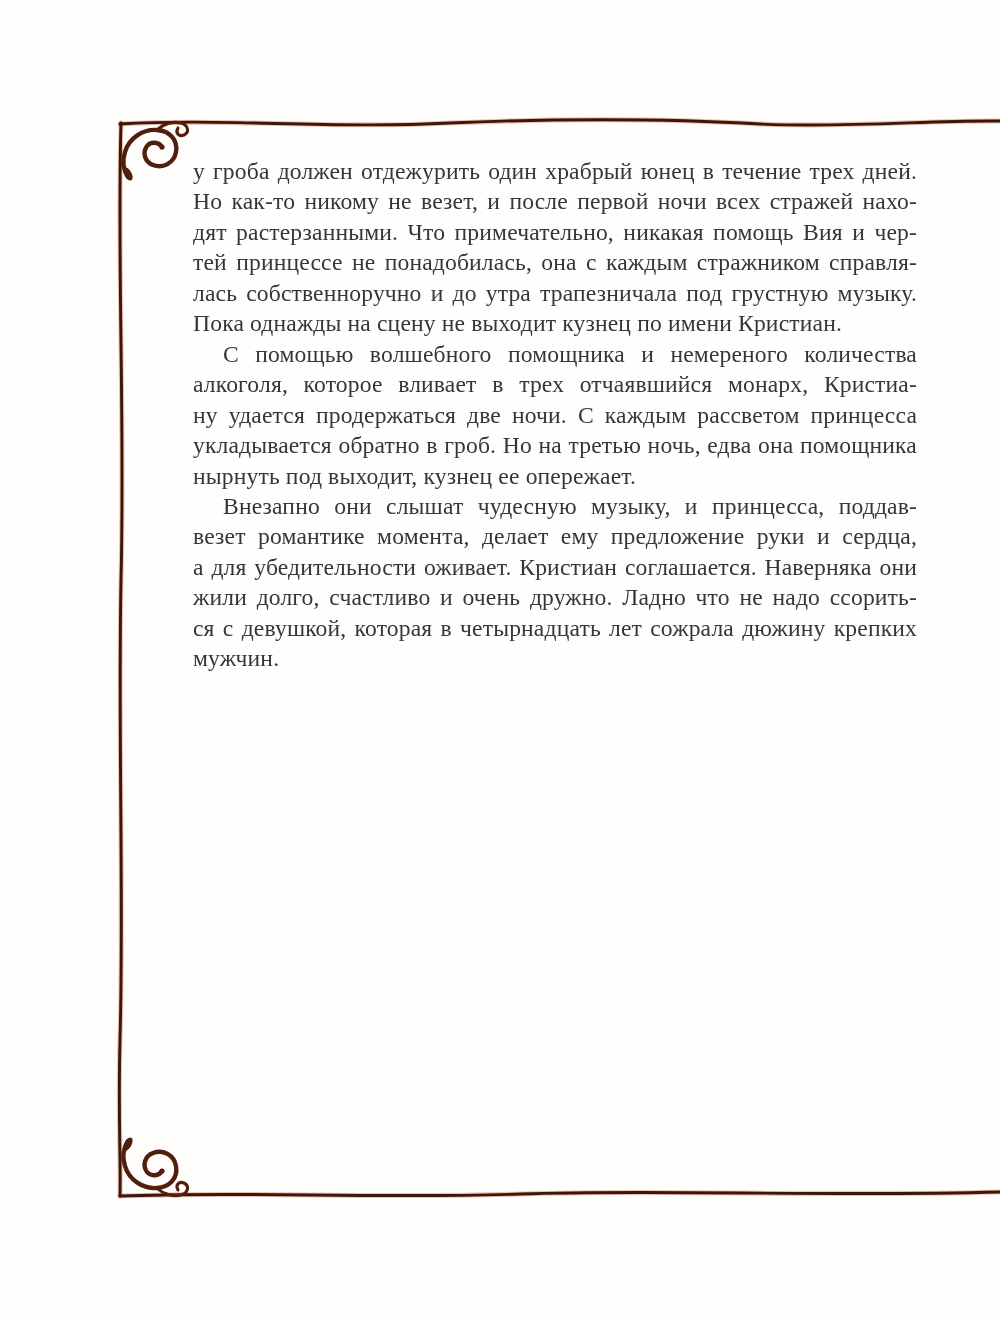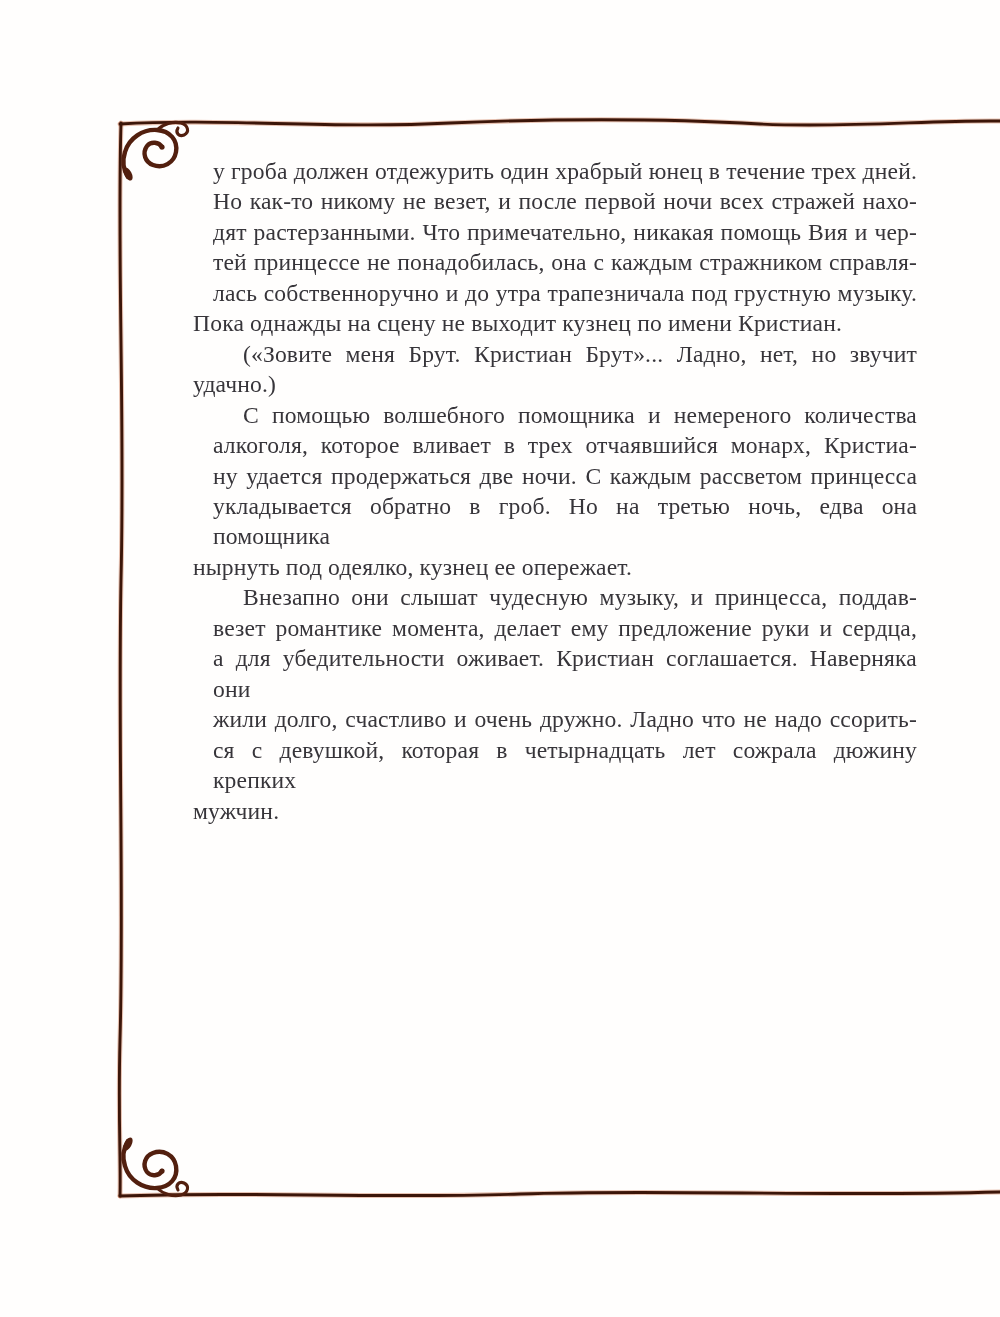--- a/index.html
+++ b/index.html
@@ -37,21 +37,20 @@
   .para {
     margin: 0;
     padding: 0;
   }
   .line {
     white-space: normal;
   }
   .line.just {
     text-align: justify;
     text-align-last: justify;
-    margin-left: 20px;
   }
   .line.left {
     text-align: left;
     text-align-last: left;
   }
   .line.indent {
     text-indent: 30px;
   }
 </style>
 </head>
@@ -92,29 +91,25 @@
   <div class="text-block">
       <div class="para">
         <div class="line just">у гроба должен отдежурить один храбрый юнец в течение трех дней.</div>
         <div class="line just">Но как-то никому не везет, и после первой ночи всех стражей нахо-</div>
         <div class="line just">дят растерзанными. Что примечательно, никакая помощь Вия и чер-</div>
         <div class="line just">тей принцессе не понадобилась, она с каждым стражником справля-</div>
         <div class="line just">лась собственноручно и до утра трапезничала под грустную музыку.</div>
         <div class="line left">Пока однажды на сцену не выходит кузнец по имени Кристиан.</div>
       </div>
       <div class="para">
-        <div class="line just indent">(«Зовите меня Брут. Кристиан Брут»... Ладно, нет, но звучит</div>
-        <div class="line left">удачно.)</div>
-      </div>
-      <div class="para">
         <div class="line just indent">С помощью волшебного помощника и немереного количества</div>
         <div class="line just">алкоголя, которое вливает в трех отчаявшийся монарх, Кристиа-</div>
         <div class="line just">ну удается продержаться две ночи. С каждым рассветом принцесса</div>
         <div class="line just">укладывается обратно в гроб. Но на третью ночь, едва она помощника</div>
-        <div class="line left">нырнуть под одеялко, кузнец ее опережает.</div>
+        <div class="line left">нырнуть под выходит, кузнец ее опережает.</div>
       </div>
       <div class="para">
         <div class="line just indent">Внезапно они слышат чудесную музыку, и принцесса, поддав-</div>
         <div class="line just">везет романтике момента, делает ему предложение руки и сердца,</div>
         <div class="line just">а для убедительности оживает. Кристиан соглашается. Наверняка они</div>
         <div class="line just">жили долго, счастливо и очень дружно. Ладно что не надо ссорить-</div>
         <div class="line just">ся с девушкой, которая в четырнадцать лет сожрала дюжину крепких</div>
         <div class="line left">мужчин.</div>
       </div>
     </div>

